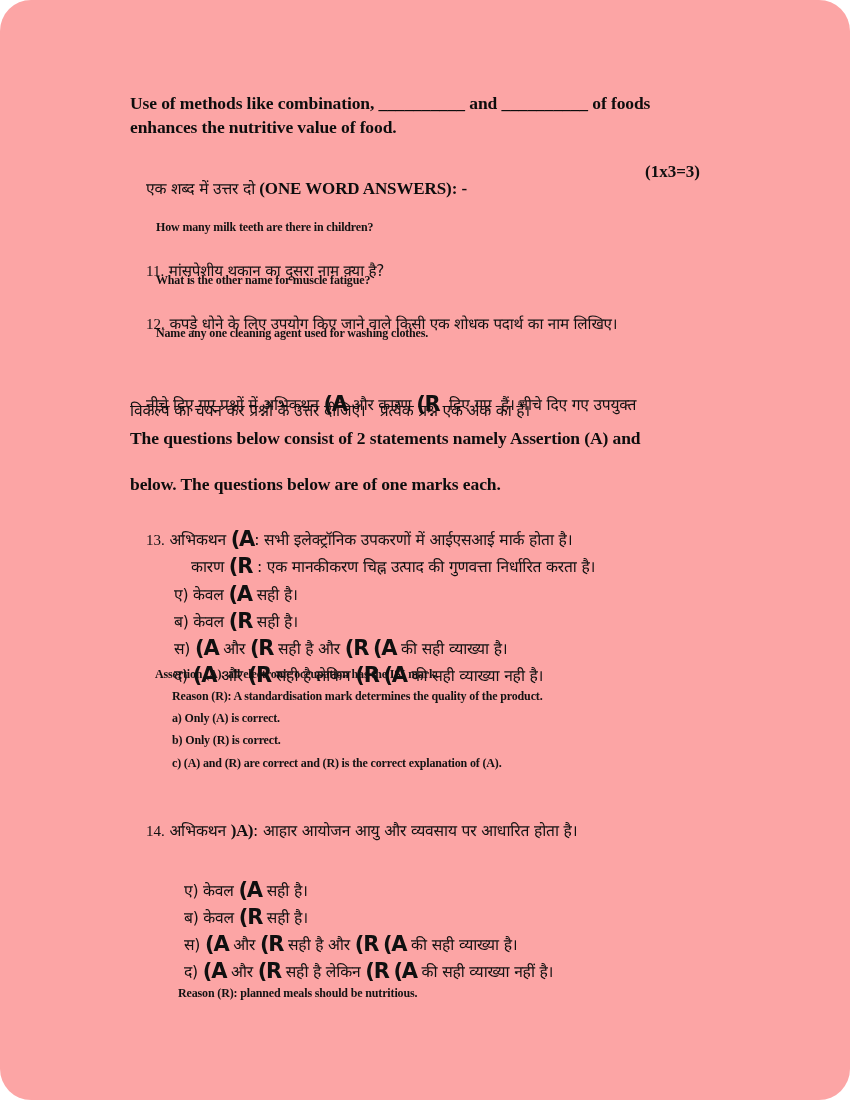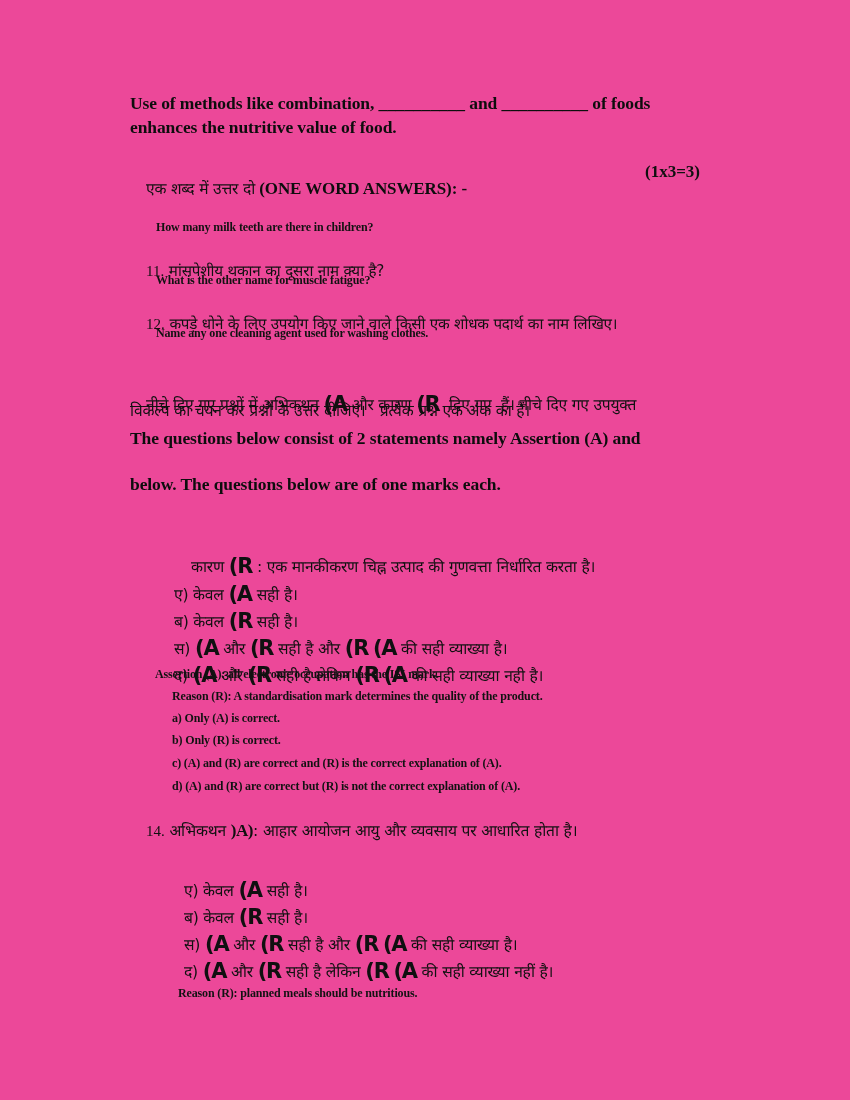--- a/index.html
+++ b/index.html
@@ -14,21 +14,22 @@
     position: relative;
     overflow: hidden;
     font-family: "Liberation Serif", "DejaVu Serif", serif;
     color: #101010;
     -webkit-font-smoothing: antialiased;
   }
 
   .page {
     position: absolute;
     inset: 0;
-    background: #ec4899;
+    background: #fca5a5;
+    border-radius: 31px;
   }
 
   
   .ln {
     position: absolute;
     white-space: pre;
     line-height: 1.05;
   }
 
   
@@ -113,20 +114,23 @@
   <div class="ln en-reg" style="left:156px; top:327px;">Name any one cleaning agent used for washing clothes.</div>
 
   <div class="ln" style="left:130px; top:375px;">
     <span class="hi hi-big">नीचे दिए गए प्रश्नों में अभिकथन </span><span class="sub">(A</span><span class="hi hi-big"> और कारण </span><span class="sub">(R</span><span class="hi hi-big">  दिए गए  हैं। नीचे दिए गए उपयुक्त</span>
   </div>
   <div class="ln hi hi-big" style="left:130px; top:403px;">विकल्प का चयन कर प्रश्नों के उत्तर दीजिए।   प्रत्येक प्रश्न एक अंक का हैं।</div>
 
   <div class="ln en" style="left:130px; top:429px;">The questions below consist of 2 statements namely Assertion (A) and</div>
   <div class="ln en" style="left:130px; top:475px;">below. The questions below are of one marks each.</div>
 
+  <div class="ln" style="left:130px; top:510px;">
+    <span class="hi-num">13.</span><span class="hi">&nbsp;</span><span class="hi hi-big">अभिकथन </span><span class="sub">(A</span><span class="hi hi-big">: सभी इलेक्ट्रॉनिक उपकरणों में आईएसआई मार्क होता है।</span>
+  </div>
 
   <div class="ln" style="left:175px; top:537px;">
     <span class="hi hi-big">कारण </span><span class="sub">(R</span><span class="hi hi-big"> : एक मानकीकरण चिह्न उत्पाद की गुणवत्ता निर्धारित करता है।</span>
   </div>
 
   <div class="ln" style="left:158px; top:565px;">
     <span class="hi hi-big">ए) केवल </span><span class="sub">(A</span><span class="hi hi-big"> सही है।</span><span class="sub"></span><span class="hi hi-big"></span><span class="sub"></span><span class="hi hi-big"></span><span class="sub"></span><span class="hi hi-big"></span>
   </div>
 
   <div class="ln" style="left:158px; top:592px;">
@@ -139,21 +143,20 @@
 
   <div class="ln" style="left:158px; top:646px;">
     <span class="hi hi-big">द) </span><span class="sub">(A</span><span class="hi hi-big"> और </span><span class="sub">(R</span><span class="hi hi-big"> सही है लेकिन </span><span class="sub">(R</span><span class="hi hi-big"> </span><span class="sub">(A</span><span class="hi hi-big"> की सही व्याख्या नही है।</span>
   </div>
 
   <div class="ln en-reg" style="left:155px; top:668px;">Assertion (A): all electronic occupation has the ISI mark.</div>
   <div class="ln en-reg" style="left:172px; top:690px;">Reason (R): A standardisation mark determines the quality of the product.</div>
   <div class="ln en-reg" style="left:172px; top:712px;">a) Only (A) is correct.</div>
   <div class="ln en-reg" style="left:172px; top:734px;">b) Only (R) is correct.</div>
   <div class="ln en-reg" style="left:172px; top:757px;">c) (A) and (R) are correct and (R) is the correct explanation of (A).</div>
-  <div class="ln en-reg" style="left:172px; top:780px;">d) (A) and (R) are correct but (R) is not the correct explanation of (A).</div>
 
   <div class="ln" style="left:130px; top:805px;">
     <span class="hi-num">14.</span><span class="hi">&nbsp;</span><span class="hi hi-big">अभिकथन </span><span class="sub-serif">)A)</span><span class="hi hi-big">: आहार आयोजन आयु और व्यवसाय पर आधारित होता है।</span>
   </div>
 
 
   <div class="ln" style="left:168px; top:861px;">
     <span class="hi hi-big">ए) केवल </span><span class="sub">(A</span><span class="hi hi-big"> सही है।</span><span class="sub"></span><span class="hi hi-big"></span><span class="sub"></span><span class="hi hi-big"></span><span class="sub"></span><span class="hi hi-big"></span>
   </div>
 

